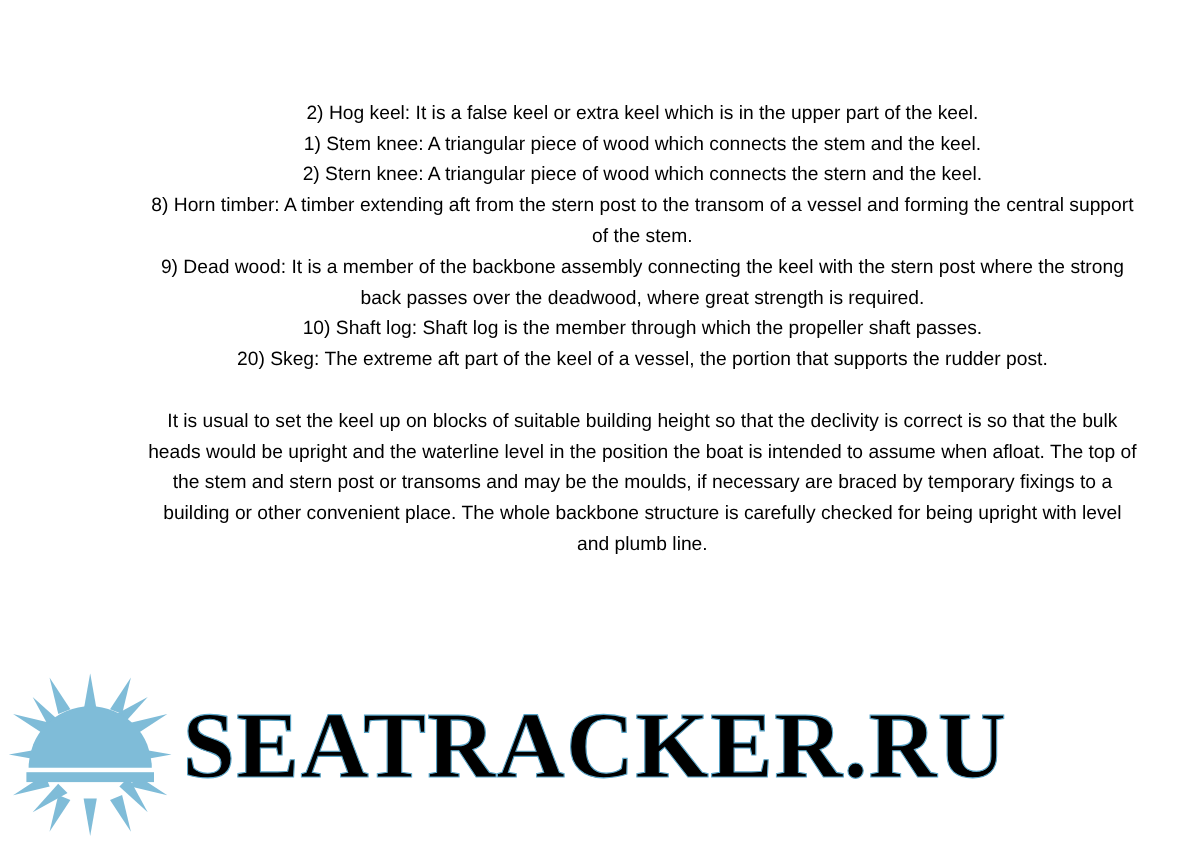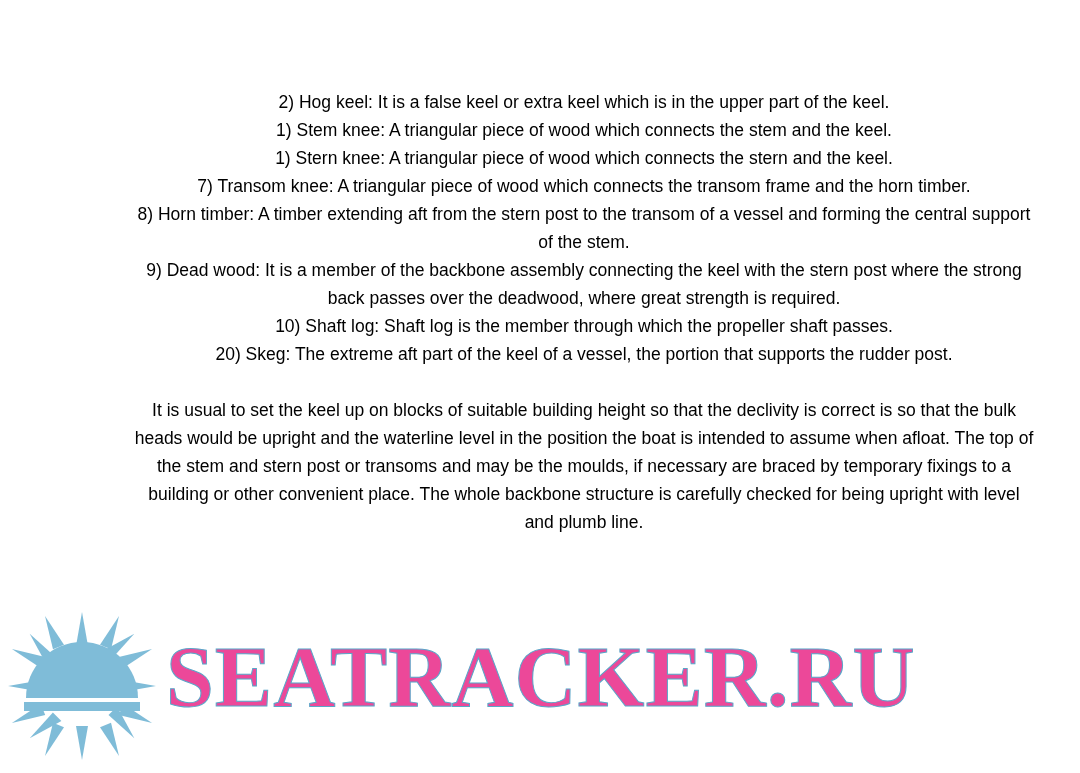--- a/index.html
+++ b/index.html
@@ -63,21 +63,21 @@
   }
 
   .wm-text {
     position: absolute;
     left: 166px;
     top: 36px;
     font-family: "Liberation Serif", serif;
     font-weight: bold;
     font-size: 86px;
     letter-spacing: 1px;
-    color: #ec4899;
+    color: #000000;
     -webkit-text-stroke: 1px #5aa6c9;
     white-space: nowrap;
     line-height: 1;
   }
 
   .wm-sun {
     position: absolute;
     left: 8px;
     top: 14px;
     width: 148px;
@@ -85,22 +85,21 @@
   }
 </style>
 </head>
 <body>
 
 <div class="page">
 
   <div class="content">
     <p class="para">2) Hog keel: It is a false keel or extra keel which is in the upper part of the keel.</p>
     <p class="para">1) Stem knee: A triangular piece of wood which connects the stem and the keel.</p>
-    <p class="para">1) Stern knee: A triangular piece of wood which connects the stern and the keel.</p>
-    <p class="para">7) Transom knee: A triangular piece of wood which connects the transom frame and the horn timber.</p>
+    <p class="para">2) Stern knee: A triangular piece of wood which connects the stern and the keel.</p>
     <p class="para">8) Horn timber: A timber extending aft from the stern post to the transom of a vessel and forming the central support of the stem.</p>
     <p class="para">9) Dead wood: It is a member of the backbone assembly connecting the keel with the stern post where the strong back passes over the deadwood, where great strength is required.</p>
     <p class="para">10) Shaft log: Shaft log is the member through which the propeller shaft passes.</p>
     <p class="para">20) Skeg: The extreme aft part of the keel of a vessel, the portion that supports the rudder post.</p>
 
     <div class="blank-line"></div>
 
     <p class="para">It is usual to set the keel up on blocks of suitable building height so that the declivity is correct is so that the bulk heads would be upright and the waterline level in the position the boat is intended to assume when afloat. The top of the stem and stern post or transoms and may be the moulds, if necessary are braced by temporary fixings to a building or other convenient place. The whole backbone structure is carefully checked for being upright with level and plumb line.</p>
   </div>
 

